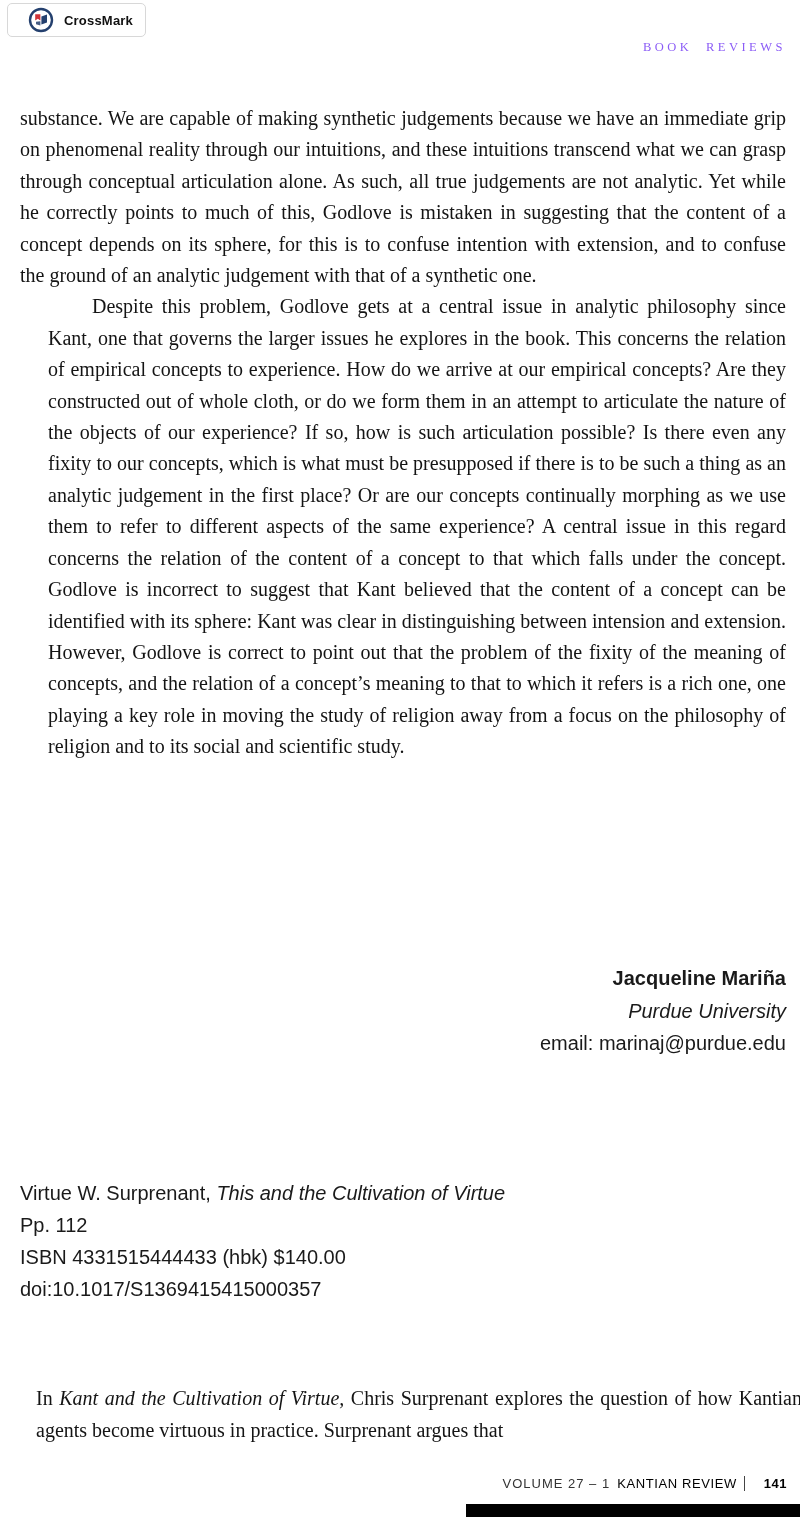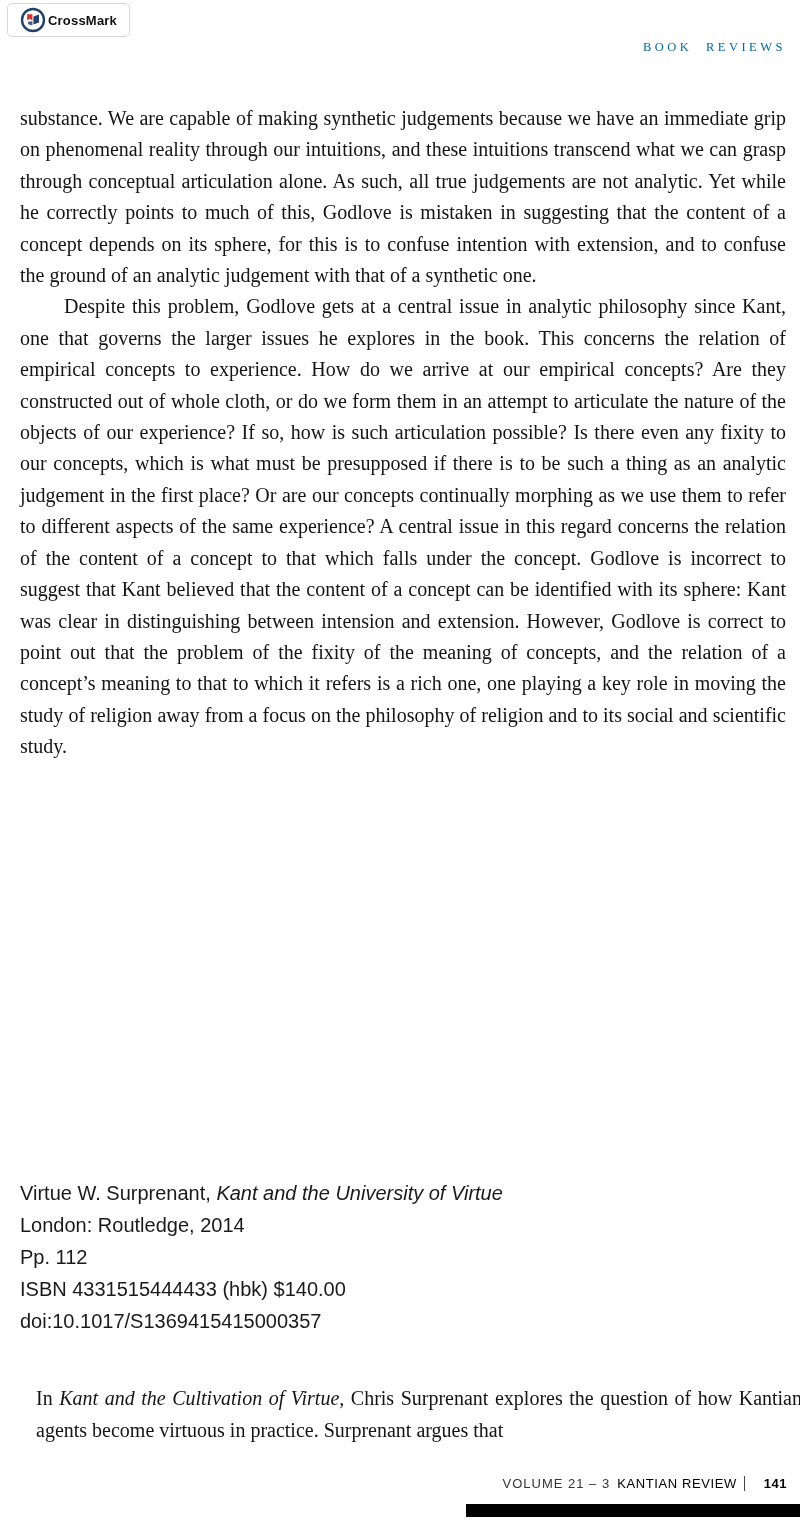--- a/index.html
+++ b/index.html
@@ -15,59 +15,59 @@
     overflow: hidden;
   }
 
   
   .crossmark {
     position: absolute;
     top: 3px;
     left: 7px;
     display: flex;
     align-items: center;
-    gap: 2px;
+    gap: 10px;
     border: 1px solid #d8d8d8;
     border-radius: 5px;
-    padding: 3px 12px 3px 12px;
+    padding: 3px 12px 3px 20px;
     background: #fff;
     cursor: pointer;
   }
   .crossmark-label {
     font-family: "Liberation Sans", sans-serif;
     font-size: 13px;
     font-weight: bold;
     color: #111;
     letter-spacing: 0.2px;
   }
 
   
   .running-head {
     position: absolute;
     top: 40px;
     right: 14px;
     font-family: "Liberation Serif", serif;
     font-size: 12.5px;
     letter-spacing: 3.5px;
     word-spacing: 7px;
-    color: #0369a1;
+    color: #8b5cf6;
   }
 
   
   .body-text {
     position: absolute;
     top: 103px;
     left: 20px;
     width: 766px;
     font-size: 20px;
     line-height: 31.4px;
     text-align: justify;
     color: #141414;
   }
-  .para.indent { text-indent: 44px; }
+  .para.indent { text-indent: 44px; margin-left: 28px; }
 
   
   .signature {
     position: absolute;
     top: 962px;
     right: 14px;
     text-align: right;
     font-family: "Liberation Sans", sans-serif;
     font-size: 20px;
     line-height: 32.5px;
@@ -144,32 +144,36 @@
     <span class="crossmark-label">CrossMark</span>
   </div>
 
   <div class="running-head">BOOK REVIEWS</div>
 
   <div class="body-text">
     <p class="para">substance. We are capable of making synthetic judgements because we have an immediate grip on phenomenal reality through our intuitions, and these intuitions transcend what we can grasp through conceptual articulation alone. As such, all true judgements are not analytic. Yet while he correctly points to much of this, Godlove is mistaken in suggesting that the content of a concept depends on its sphere, for this is to confuse intention with extension, and to confuse the ground of an analytic judgement with that of a synthetic one.</p>
     <p class="para indent">Despite this problem, Godlove gets at a central issue in analytic philosophy since Kant, one that governs the larger issues he explores in the book. This concerns the relation of empirical concepts to experience. How do we arrive at our empirical concepts? Are they constructed out of whole cloth, or do we form them in an attempt to articulate the nature of the objects of our experience? If so, how is such articulation possible? Is there even any fixity to our concepts, which is what must be presupposed if there is to be such a thing as an analytic judgement in the first place? Or are our concepts continually morphing as we use them to refer to different aspects of the same experience? A central issue in this regard concerns the relation of the content of a concept to that which falls under the concept. Godlove is incorrect to suggest that Kant believed that the content of a concept can be identified with its sphere: Kant was clear in distinguishing between intension and extension. However, Godlove is correct to point out that the problem of the fixity of the meaning of concepts, and the relation of a concept’s meaning to that to which it refers is a rich one, one playing a key role in moving the study of religion away from a focus on the philosophy of religion and to its social and scientific study.</p>
   </div>
 
+  <div class="signature">
+    <div class="sig-name">Jacqueline Mariña</div>
+    <div class="sig-affiliation">Purdue University</div>
+    <div class="sig-email">email: marinaj@purdue.edu</div>
+  </div>
 
   <div class="citation">
-    <div class="cit-line"><span>Virtue W. Surprenant, </span><span class="italic">Kant and the University of Virtue</span></div>
-    <div class="cit-line">London: Routledge, 2014</div>
+    <div class="cit-line"><span>Virtue W. Surprenant, </span><span class="italic">This and the Cultivation of Virtue</span></div>
     <div class="cit-line">Pp. 112</div>
     <div class="cit-line">ISBN 4331515444433 (hbk) $140.00</div>
     <div class="cit-line">doi:10.1017/S1369415415000357</div>
   </div>
 
   <p class="intro-para"><span>In </span><span class="italic">Kant and the Cultivation of Virtue,</span><span> Chris Surprenant explores the question of how Kantian agents become virtuous in practice. Surprenant argues that</span></p>
 
   <div class="footer">
-    <span class="volume">VOLUME 21 – 3</span>
+    <span class="volume">VOLUME 27 – 1</span>
     <span class="journal">KANTIAN REVIEW</span>
     <span class="separator"></span>
     <span class="page-number">141</span>
   </div>
   <div class="footer-bar"></div>
 
 </div>
 
 </body></html>

